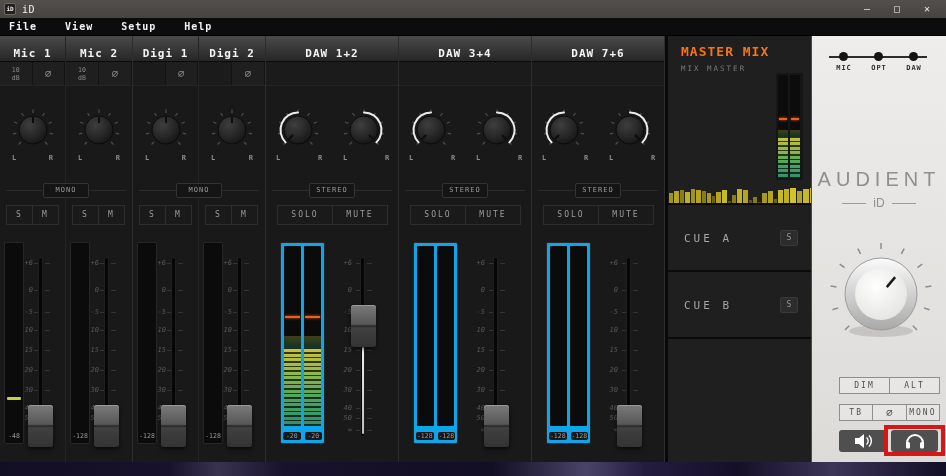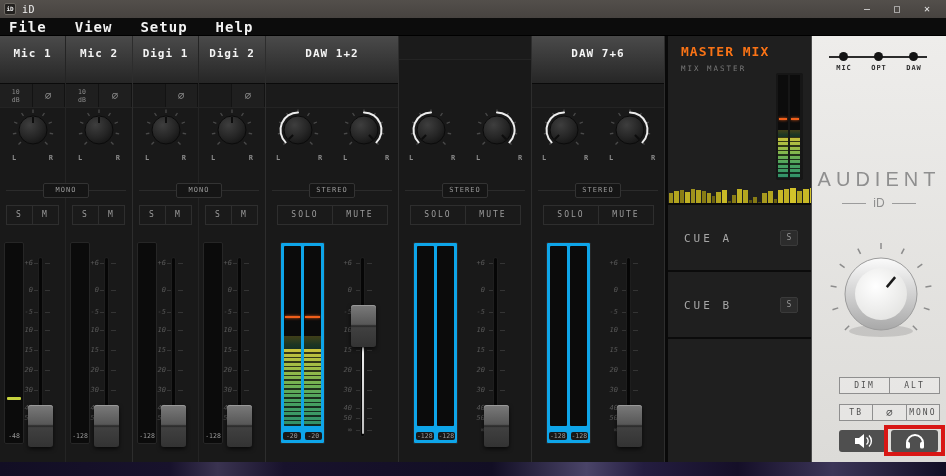--- a/index.html
+++ b/index.html
@@ -14,32 +14,32 @@
 
   
   #titlebar { height:18px; background:linear-gradient(#534f4b,#474340); display:flex; align-items:center; padding:0 4px; }
   #appicon { width:12px; height:12px; background:#23211f; border:1px solid #6a6660; border-radius:2px; color:#eee; font-size:6px; line-height:10px; text-align:center; font-weight:bold; }
   #apptitle { color:#f0f0f0; font-size:10px; margin-left:6px; letter-spacing:0.5px; }
   #wctl { margin-left:auto; display:flex; }
   #wctl span { width:30px; text-align:center; color:#e9e9e9; font-size:10px; line-height:18px; cursor:default; }
 
   
   #menubar { height:18px; background:#0c0c0c; display:flex; align-items:center; border-bottom:1px solid #000; }
-  #menubar span { color:#f2f2f2; font-size:14px; font-weight:bold; letter-spacing:1px; padding:0 9px; margin-right:10px; }
+  #menubar span { color:#f2f2f2; font-size:10px; font-weight:bold; letter-spacing:1px; padding:0 9px; margin-right:10px; }
 
   
   #content { display:flex; height:426px; }
   #channels { display:flex; width:665px; background:#101010; }
 
   .pair { width:133px; position:relative; display:flex; border-right:1px solid #2d2d2d; }
   .pair .strip:first-child { border-right:1px solid #242424; }
   .strip { position:relative; width:66px; height:426px; background:#191919; }
   .strip.stereo { width:133px; border-right:1px solid #2d2d2d; }
 
-  .hd { height:48px; background:linear-gradient(#4a4a4a,#262626); border-bottom:1px solid #0a0a0a;
+  .hd { height:26px; background:linear-gradient(#4a4a4a,#262626); border-bottom:1px solid #0a0a0a;
         color:#f4f4f4; font-size:11px; font-weight:bold; letter-spacing:1px; text-align:center; line-height:35px; }
 
   .subrow { height:24px; display:flex; border-bottom:1px solid #242424; background:#1b1b1b; }
   .subbtn { flex:1; color:#8a8a8a; background:#1f1f1f; border-right:1px solid #131313; text-align:center; }
   .subbtn.gain { font-size:6.5px; line-height:8px; padding-top:4px; }
   .subbtn.phase { font-size:11px; line-height:23px; }
   .subspace { flex:1; border-right:1px solid #131313; }
 
   .knob { position:absolute; top:72px; }
   .strip.mono .knob { left:11px; }
@@ -560,20 +560,21 @@
                 <b>∞</b>
               </i>
             </div>
           <div class="track"></div>
           <div class="tfill"></div>
           <div class="cap hi"></div>
         </div>
       </div>
 
       <div class="strip stereo">
+        <div class="hd">DAW 3+4</div>
         <div class="subrow"></div>
         <svg class="knob k1" width="44" height="44">
           <g stroke="#4a4a4a" stroke-width="1.3">
             <line x1="22" y1="1.5" x2="22" y2="5" transform="rotate(-135 22 22)"></line>
               <line x1="22" y1="1.5" x2="22" y2="5" transform="rotate(-101 22 22)"></line>
               <line x1="22" y1="1.5" x2="22" y2="5" transform="rotate(-67 22 22)"></line>
               <line x1="22" y1="1.5" x2="22" y2="5" transform="rotate(-34 22 22)"></line>
               <line x1="22" y1="1.5" x2="22" y2="5"></line>
               <line x1="22" y1="1.5" x2="22" y2="5" transform="rotate(34 22 22)"></line>
               <line x1="22" y1="1.5" x2="22" y2="5" transform="rotate(67 22 22)"></line>

